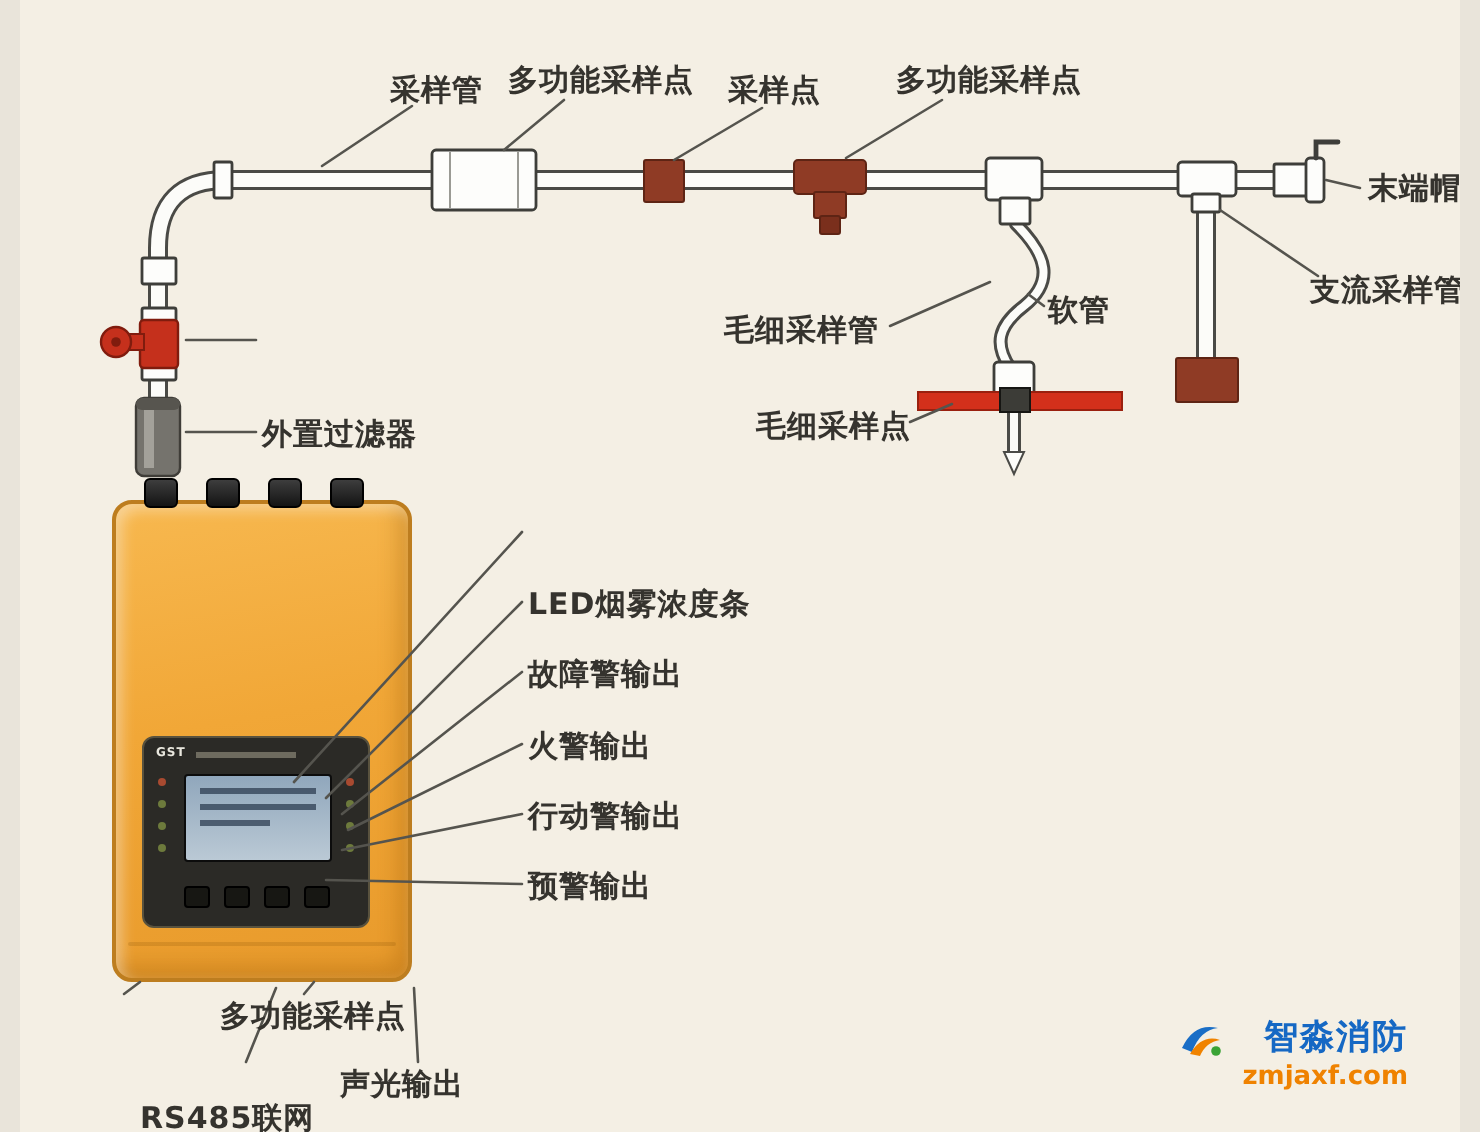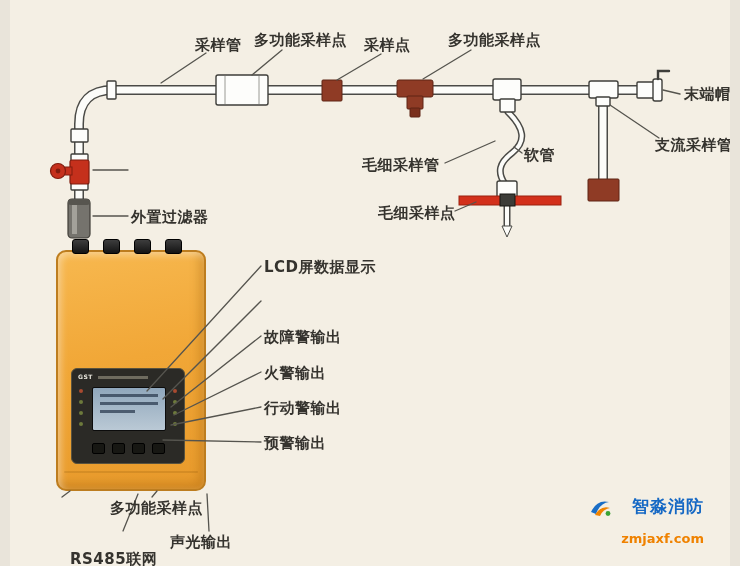--- a/index.html
+++ b/index.html
@@ -33,21 +33,21 @@
   .ledcol.left { left:7px; } .ledcol.right { right:7px; }
   .led { width:4px; height:4px; border-radius:50%; background:#6d7a3c; }
   .led.red { background:#a84a30; }
   .btns { position:absolute; left:0; right:0; bottom:9px; display:flex; justify-content:center; gap:7px; }
   .btn { width:13px; height:11px; background:#171713; border:1px solid #000; border-radius:2px; }
 
   
   .logo { position:absolute; right:26px; bottom:20px; text-align:right; }
   .logo-row { display:flex; align-items:center; justify-content:center; gap:20px;margin-top:36px; }
   .logo-name { font-size:17px; font-weight:700; color:#1568c4; letter-spacing:1px; }
-  .logo-site { font-size:13px; font-weight:700; color:#ef8200; margin-top:13px; }
+  .logo-site { font-size:13px; font-weight:700; color:#ef8200; margin-top:1px; }
 </style>
 </head>
 <body>
 
 <div class="stage">
 
   <div class="device">
     <div class="port" style="left:14px"></div>
     <div class="port" style="left:45px"></div>
     <div class="port" style="left:76px"></div>
@@ -182,21 +182,21 @@
   <div class="lbl" style="left:354px;top:36px">采样点</div>
   <div class="lbl" style="left:438px;top:31px">多功能采样点</div>
   <div class="lbl" style="left:674px;top:85px">末端帽</div>
   <div class="lbl" style="left:645px;top:136px">支流采样管</div>
   <div class="lbl" style="left:514px;top:146px">软管</div>
   <div class="lbl" style="left:352px;top:156px">毛细采样管</div>
   <div class="lbl" style="left:368px;top:204px">毛细采样点</div>
 
   <div class="lbl" style="left:121px;top:208px">外置过滤器</div>
 
-  <div class="lbl" style="left:254px;top:258px">LCD屏数据显示</div>
+  <div class="lbl" style="left:254px;top:293px">LED烟雾浓度条</div>
   <div class="lbl" style="left:254px;top:328px">故障警输出</div>
   <div class="lbl" style="left:254px;top:364px">火警输出</div>
   <div class="lbl" style="left:254px;top:399px">行动警输出</div>
   <div class="lbl" style="left:254px;top:434px">预警输出</div>
 
   <div class="lbl" style="left:100px;top:499px">多功能采样点</div>
   <div class="lbl" style="left:60px;top:550px">RS485联网</div>
   <div class="lbl" style="left:160px;top:533px">声光输出</div>
 
   <div class="logo">

